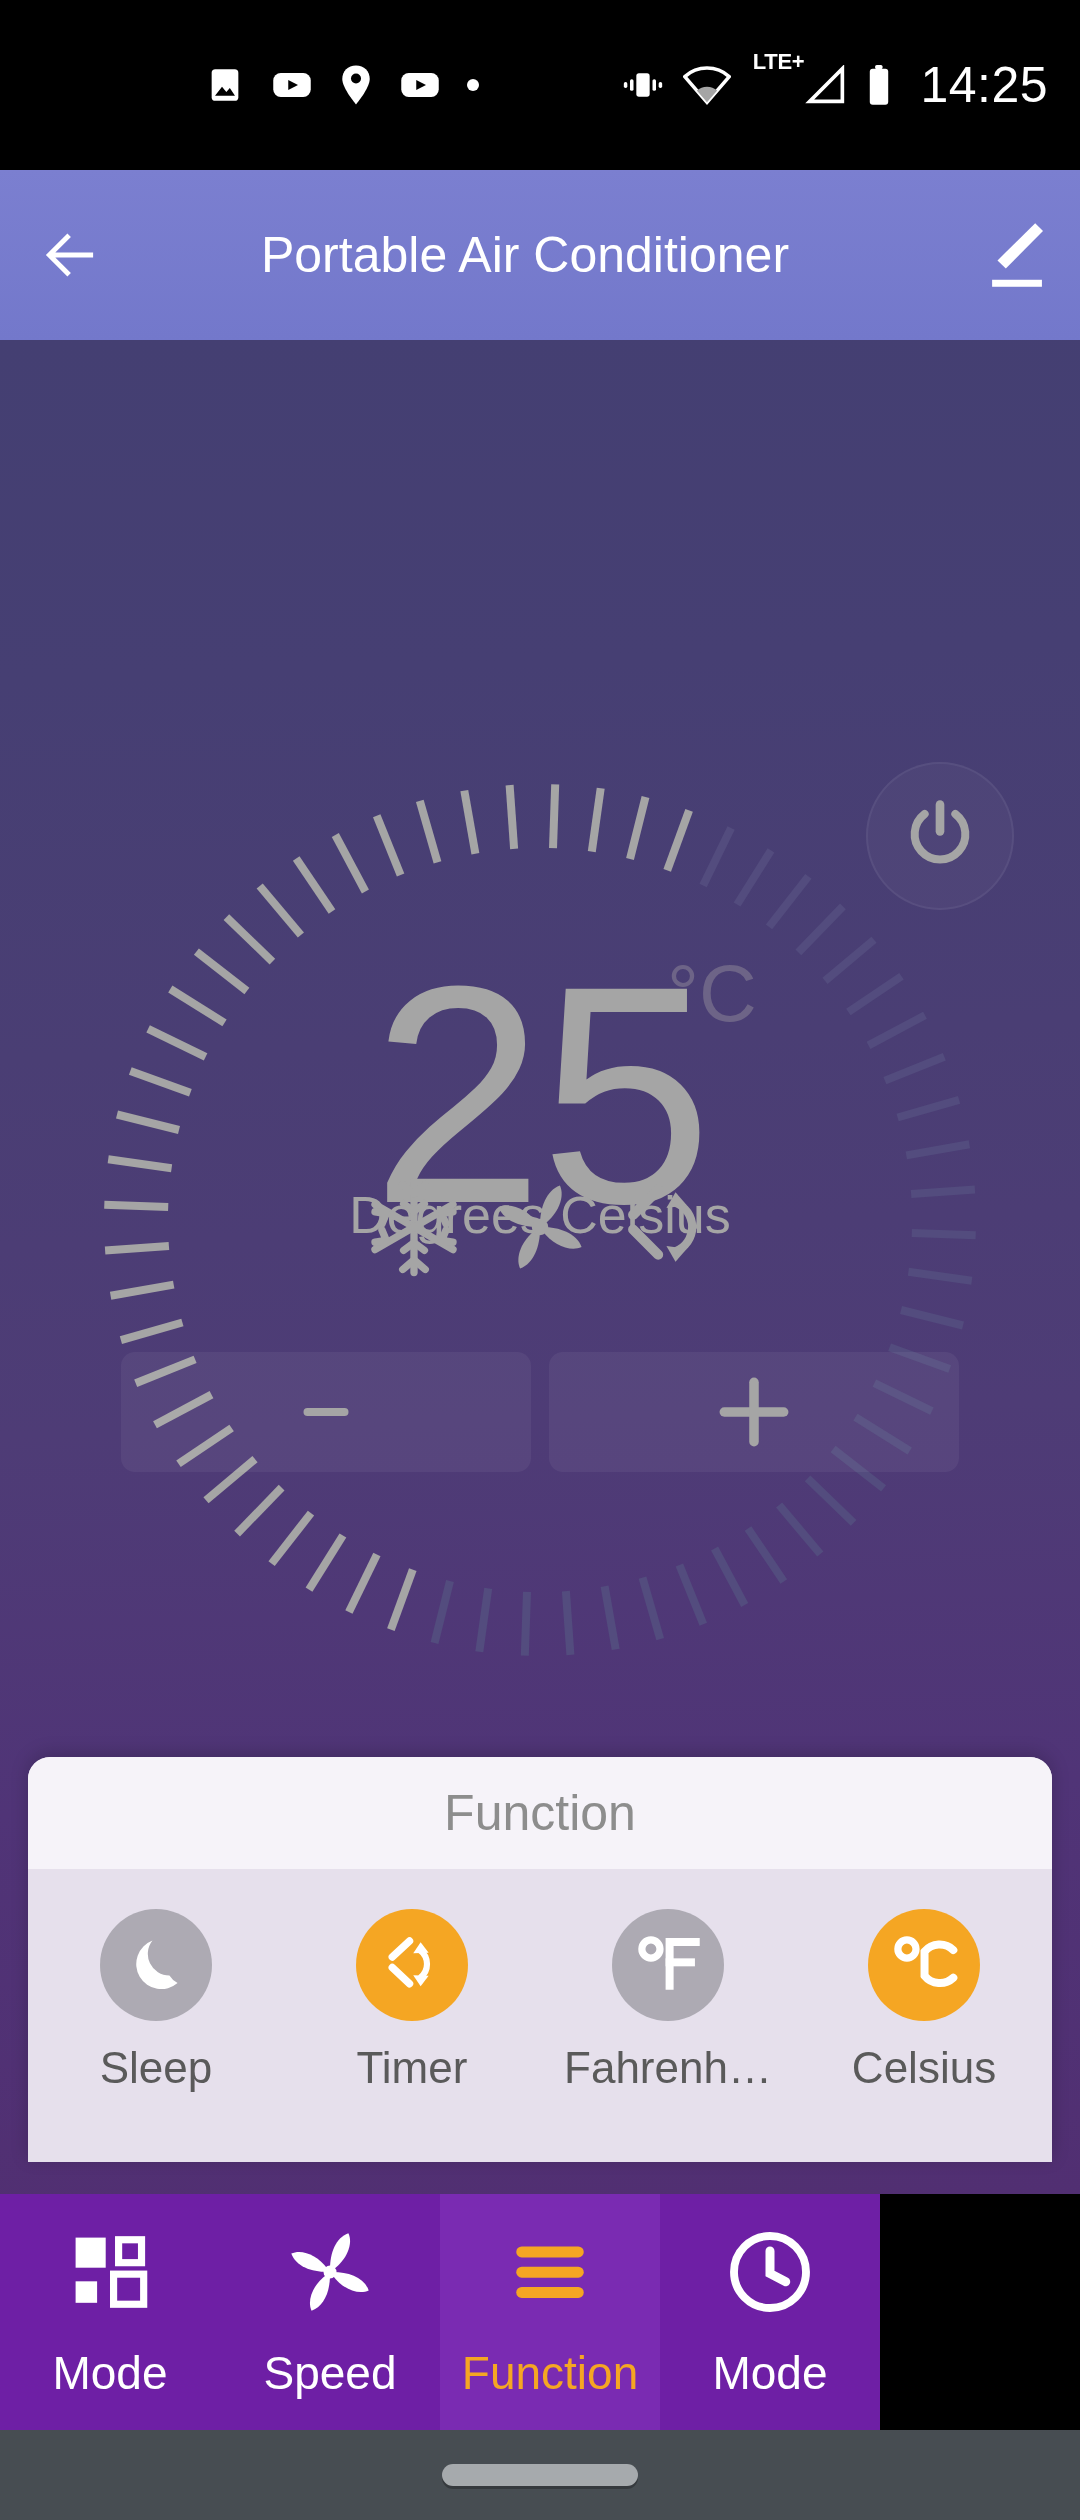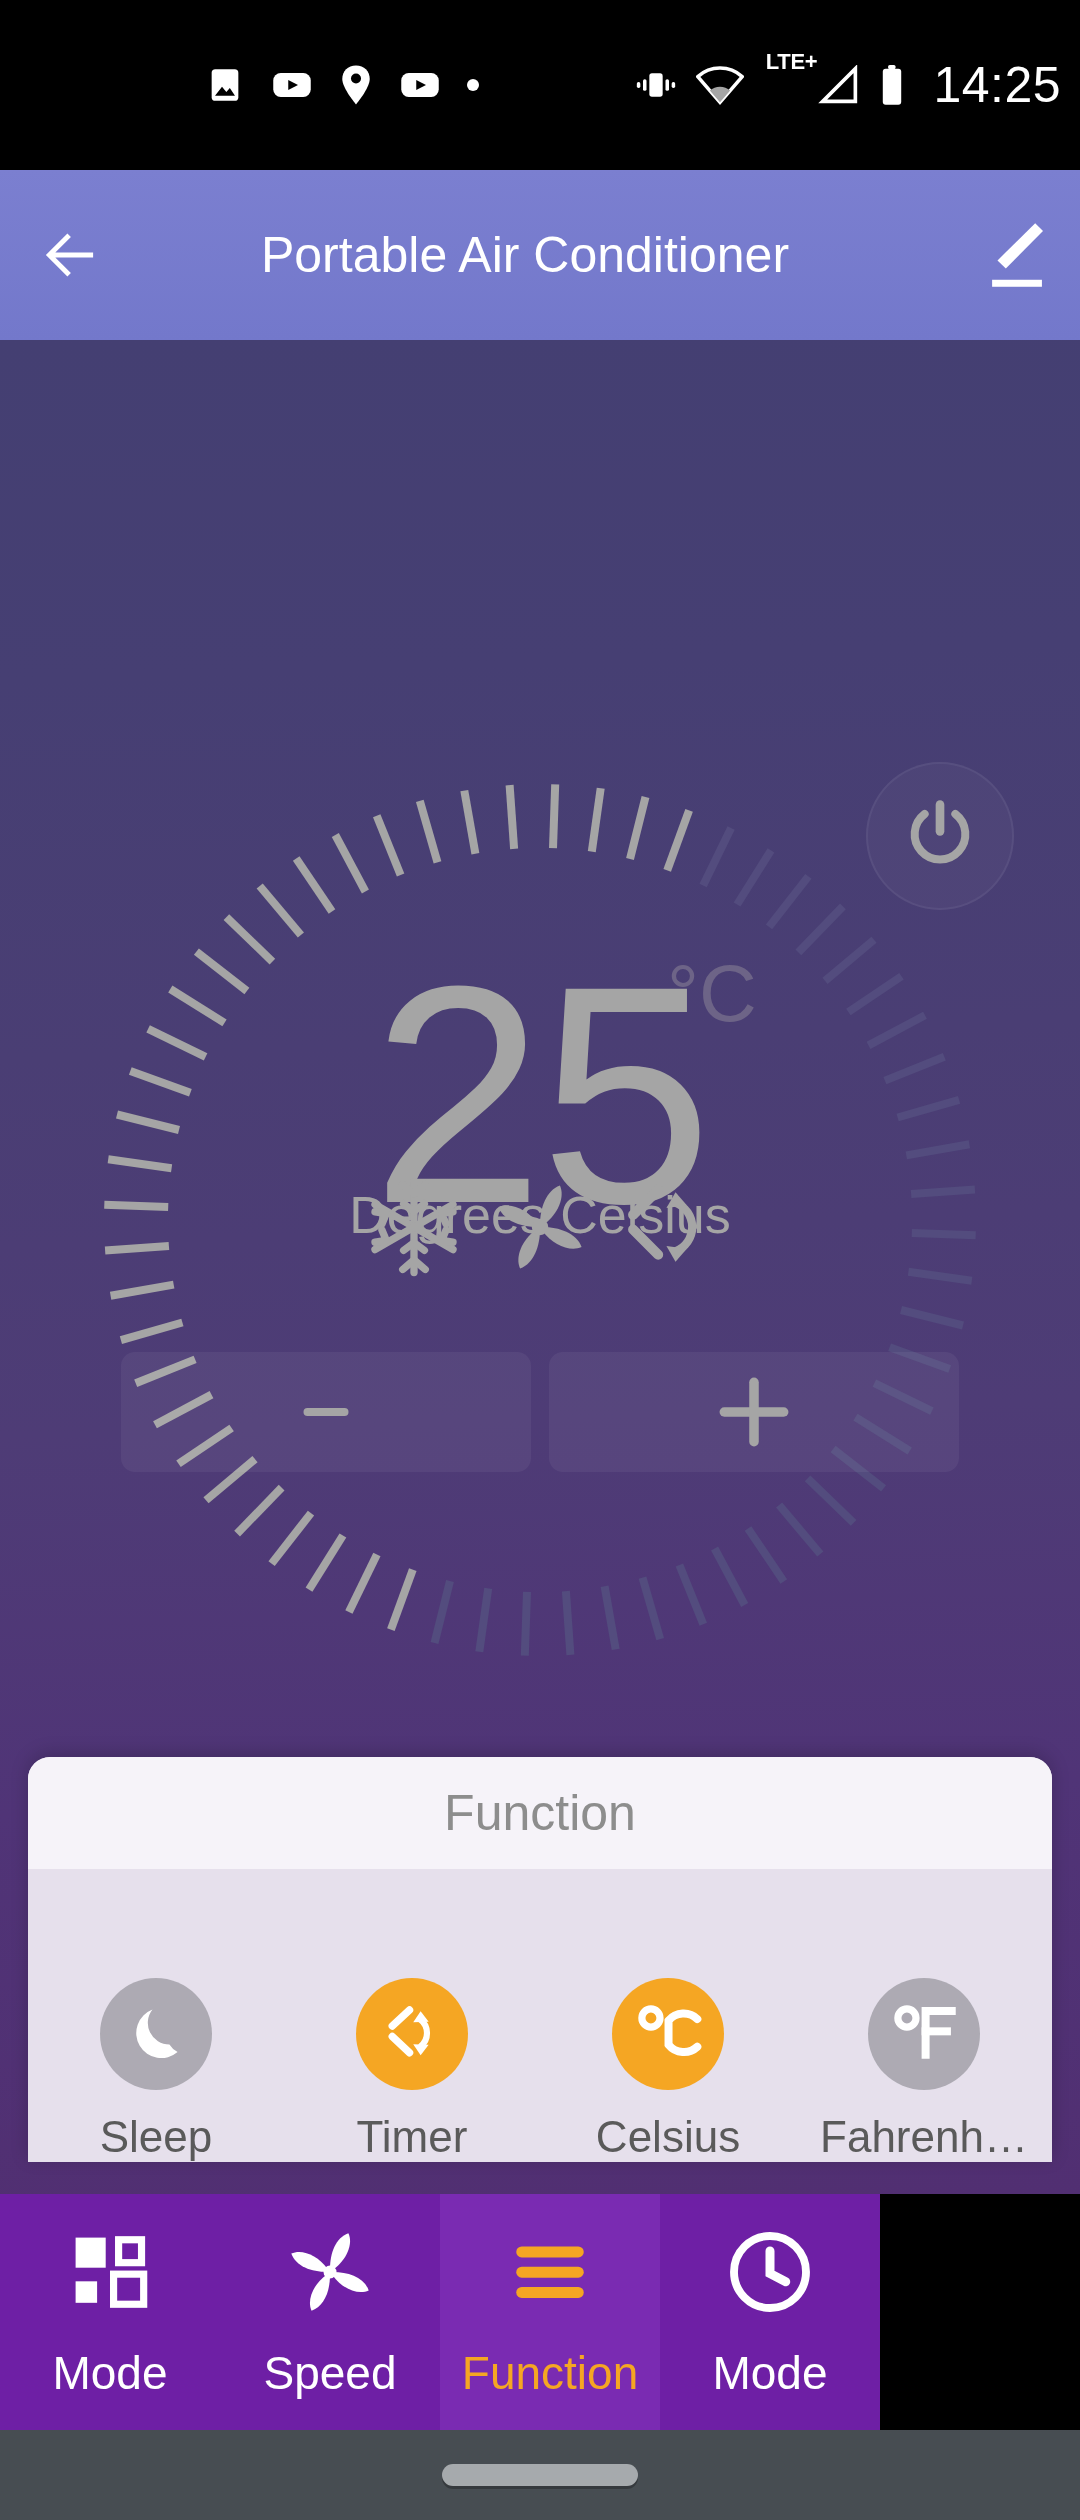--- a/index.html
+++ b/index.html
@@ -11,21 +11,21 @@
     position:relative;
   }
   #screen { position:absolute; inset:0; width:1080px; height:2520px; overflow:hidden; }
 
   
   .statusbar{
     position:absolute; left:0; top:0; width:1080px; height:170px;
     background:#000; display:flex; align-items:center;
   }
   .sb-left{ display:flex; align-items:center; gap:26px; margin-left:205px; }
-  .sb-right{ display:flex; align-items:center; gap:18px; position:absolute; right:19px; }
+  .sb-right{ display:flex; align-items:center; gap:18px; position:absolute; right:32px; }
   .sb-ico{ display:block; }
   .sb-clock{
     color:#fff; font-size:50px; font-weight:500; letter-spacing:.5px;
     margin-left:10px; line-height:1;
   }
   .sb-lte{
     color:#fff; font-size:22px; font-weight:700; line-height:1;
     position:relative; top:-14px; left:4px; letter-spacing:-.3px;
   }
   .dot3{ width:12px;height:12px;border-radius:50%;background:#fff; }
@@ -107,21 +107,21 @@
     border-radius:22px 22px 0 0; overflow:hidden;
     background:#e6e0ec;
     box-shadow:0 -4px 18px rgba(0,0,0,.18);
   }
   .panel-head{
     height:112px; background:#f6f3f9;
     display:flex;align-items:center;justify-content:center;
     color:#8d8d8d; font-size:50px; font-weight:400;
   }
   .panel-body{
-    height:293px; display:flex; align-items:flex-end; padding-top:40px;
+    height:293px; display:flex; align-items:flex-start; padding-top:40px;
   }
   .fn-item{
     flex:1; display:flex; flex-direction:column; align-items:center; cursor:pointer;
   }
   .fn-circle{
     width:112px;height:112px;border-radius:50%;
     display:flex;align-items:center;justify-content:center;
   }
   .fn-label{
     margin-top:22px; font-size:44px; color:#5a5a5a; font-weight:400;
@@ -373,38 +373,38 @@
             </g>
             <path d="M14.6 7.2 A5.6 5.6 0 0 1 14.6 16.2" fill="none" stroke="#fff" stroke-width="2"></path>
             <path d="M14.8 4.6 L17.4 8 L12.4 8.2 Z" fill="#fff"></path>
             <path d="M14.8 18.9 L17.4 15.5 L12.4 15.3 Z" fill="#fff"></path>
           </svg>
         </div>
         <div class="fn-label">Timer</div>
       </div>
 
       <div class="fn-item">
-        <div class="fn-circle" style="background:#f5a623;">
-          <svg width="96" height="96" viewBox="0 0 36 36">
-            <circle cx="11.6" cy="12" r="3.4" fill="none" stroke="#fff" stroke-width="2.7"></circle>
-            <path d="M29 12.4 A7.4 7.4 0 0 0 18.2 13 V22 A7.4 7.4 0 0 0 29 22.8" fill="none" stroke="#fff" stroke-width="3" stroke-linecap="round"></path>
-          </svg>
-        </div>
-        <div class="fn-label">Celsius</div>
-      </div>
-
-      <div class="fn-item">
         <div class="fn-circle" style="background:#adaab3;">
           <svg width="96" height="96" viewBox="0 0 36 36">
             <circle cx="11.6" cy="12" r="3.4" fill="none" stroke="#fff" stroke-width="2.7"></circle>
             <path d="M18.6 25.8 V9.4 H28.4" fill="none" stroke="#fff" stroke-width="3" stroke-linecap="square"></path>
             <path d="M18.6 17 H26.6" fill="none" stroke="#fff" stroke-width="3" stroke-linecap="square"></path>
           </svg>
         </div>
         <div class="fn-label">Fahrenh…</div>
+      </div>
+
+      <div class="fn-item">
+        <div class="fn-circle" style="background:#f5a623;">
+          <svg width="96" height="96" viewBox="0 0 36 36">
+            <circle cx="11.6" cy="12" r="3.4" fill="none" stroke="#fff" stroke-width="2.7"></circle>
+            <path d="M29 12.4 A7.4 7.4 0 0 0 18.2 13 V22 A7.4 7.4 0 0 0 29 22.8" fill="none" stroke="#fff" stroke-width="3" stroke-linecap="round"></path>
+          </svg>
+        </div>
+        <div class="fn-label">Celsius</div>
       </div>
     </div>
   </div>
 
   <div class="bottomnav">
 
     <div class="nav-item">
       <div class="nav-ico">
         <svg width="86" height="86" viewBox="0 0 24 24">
           <rect x="2.4" y="2.4" width="8.4" height="8.4" fill="#fff"></rect>

